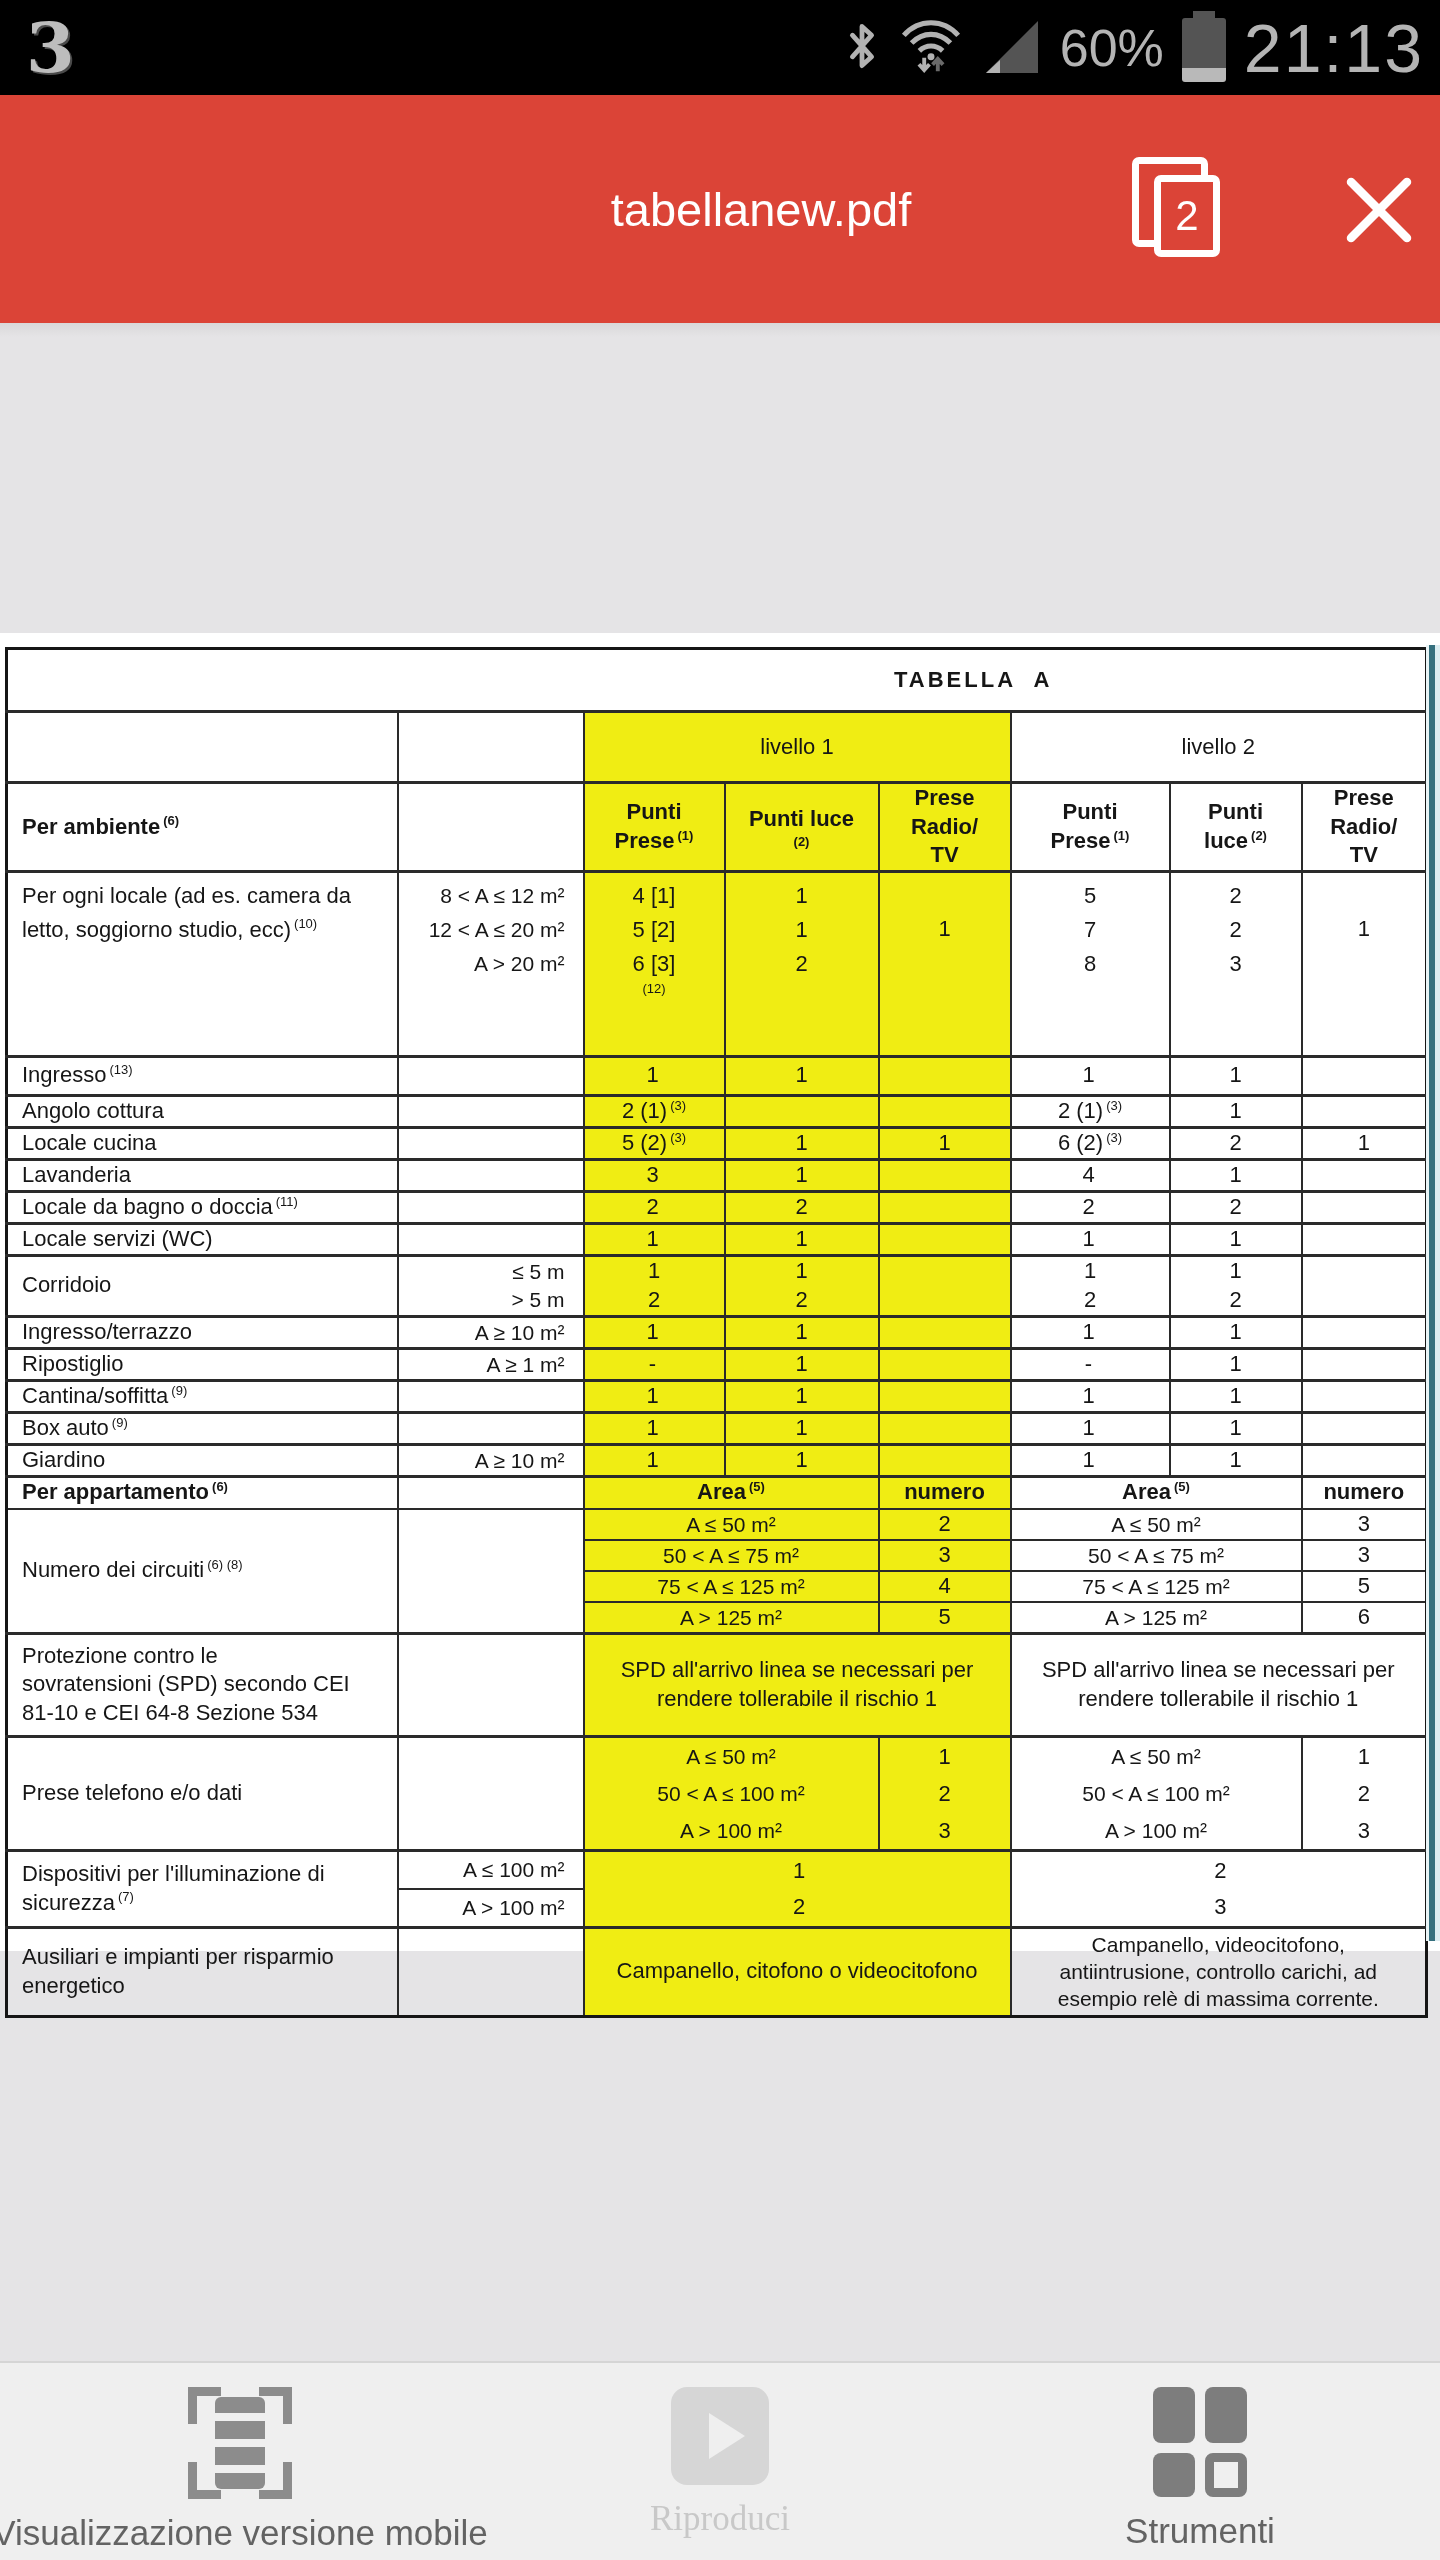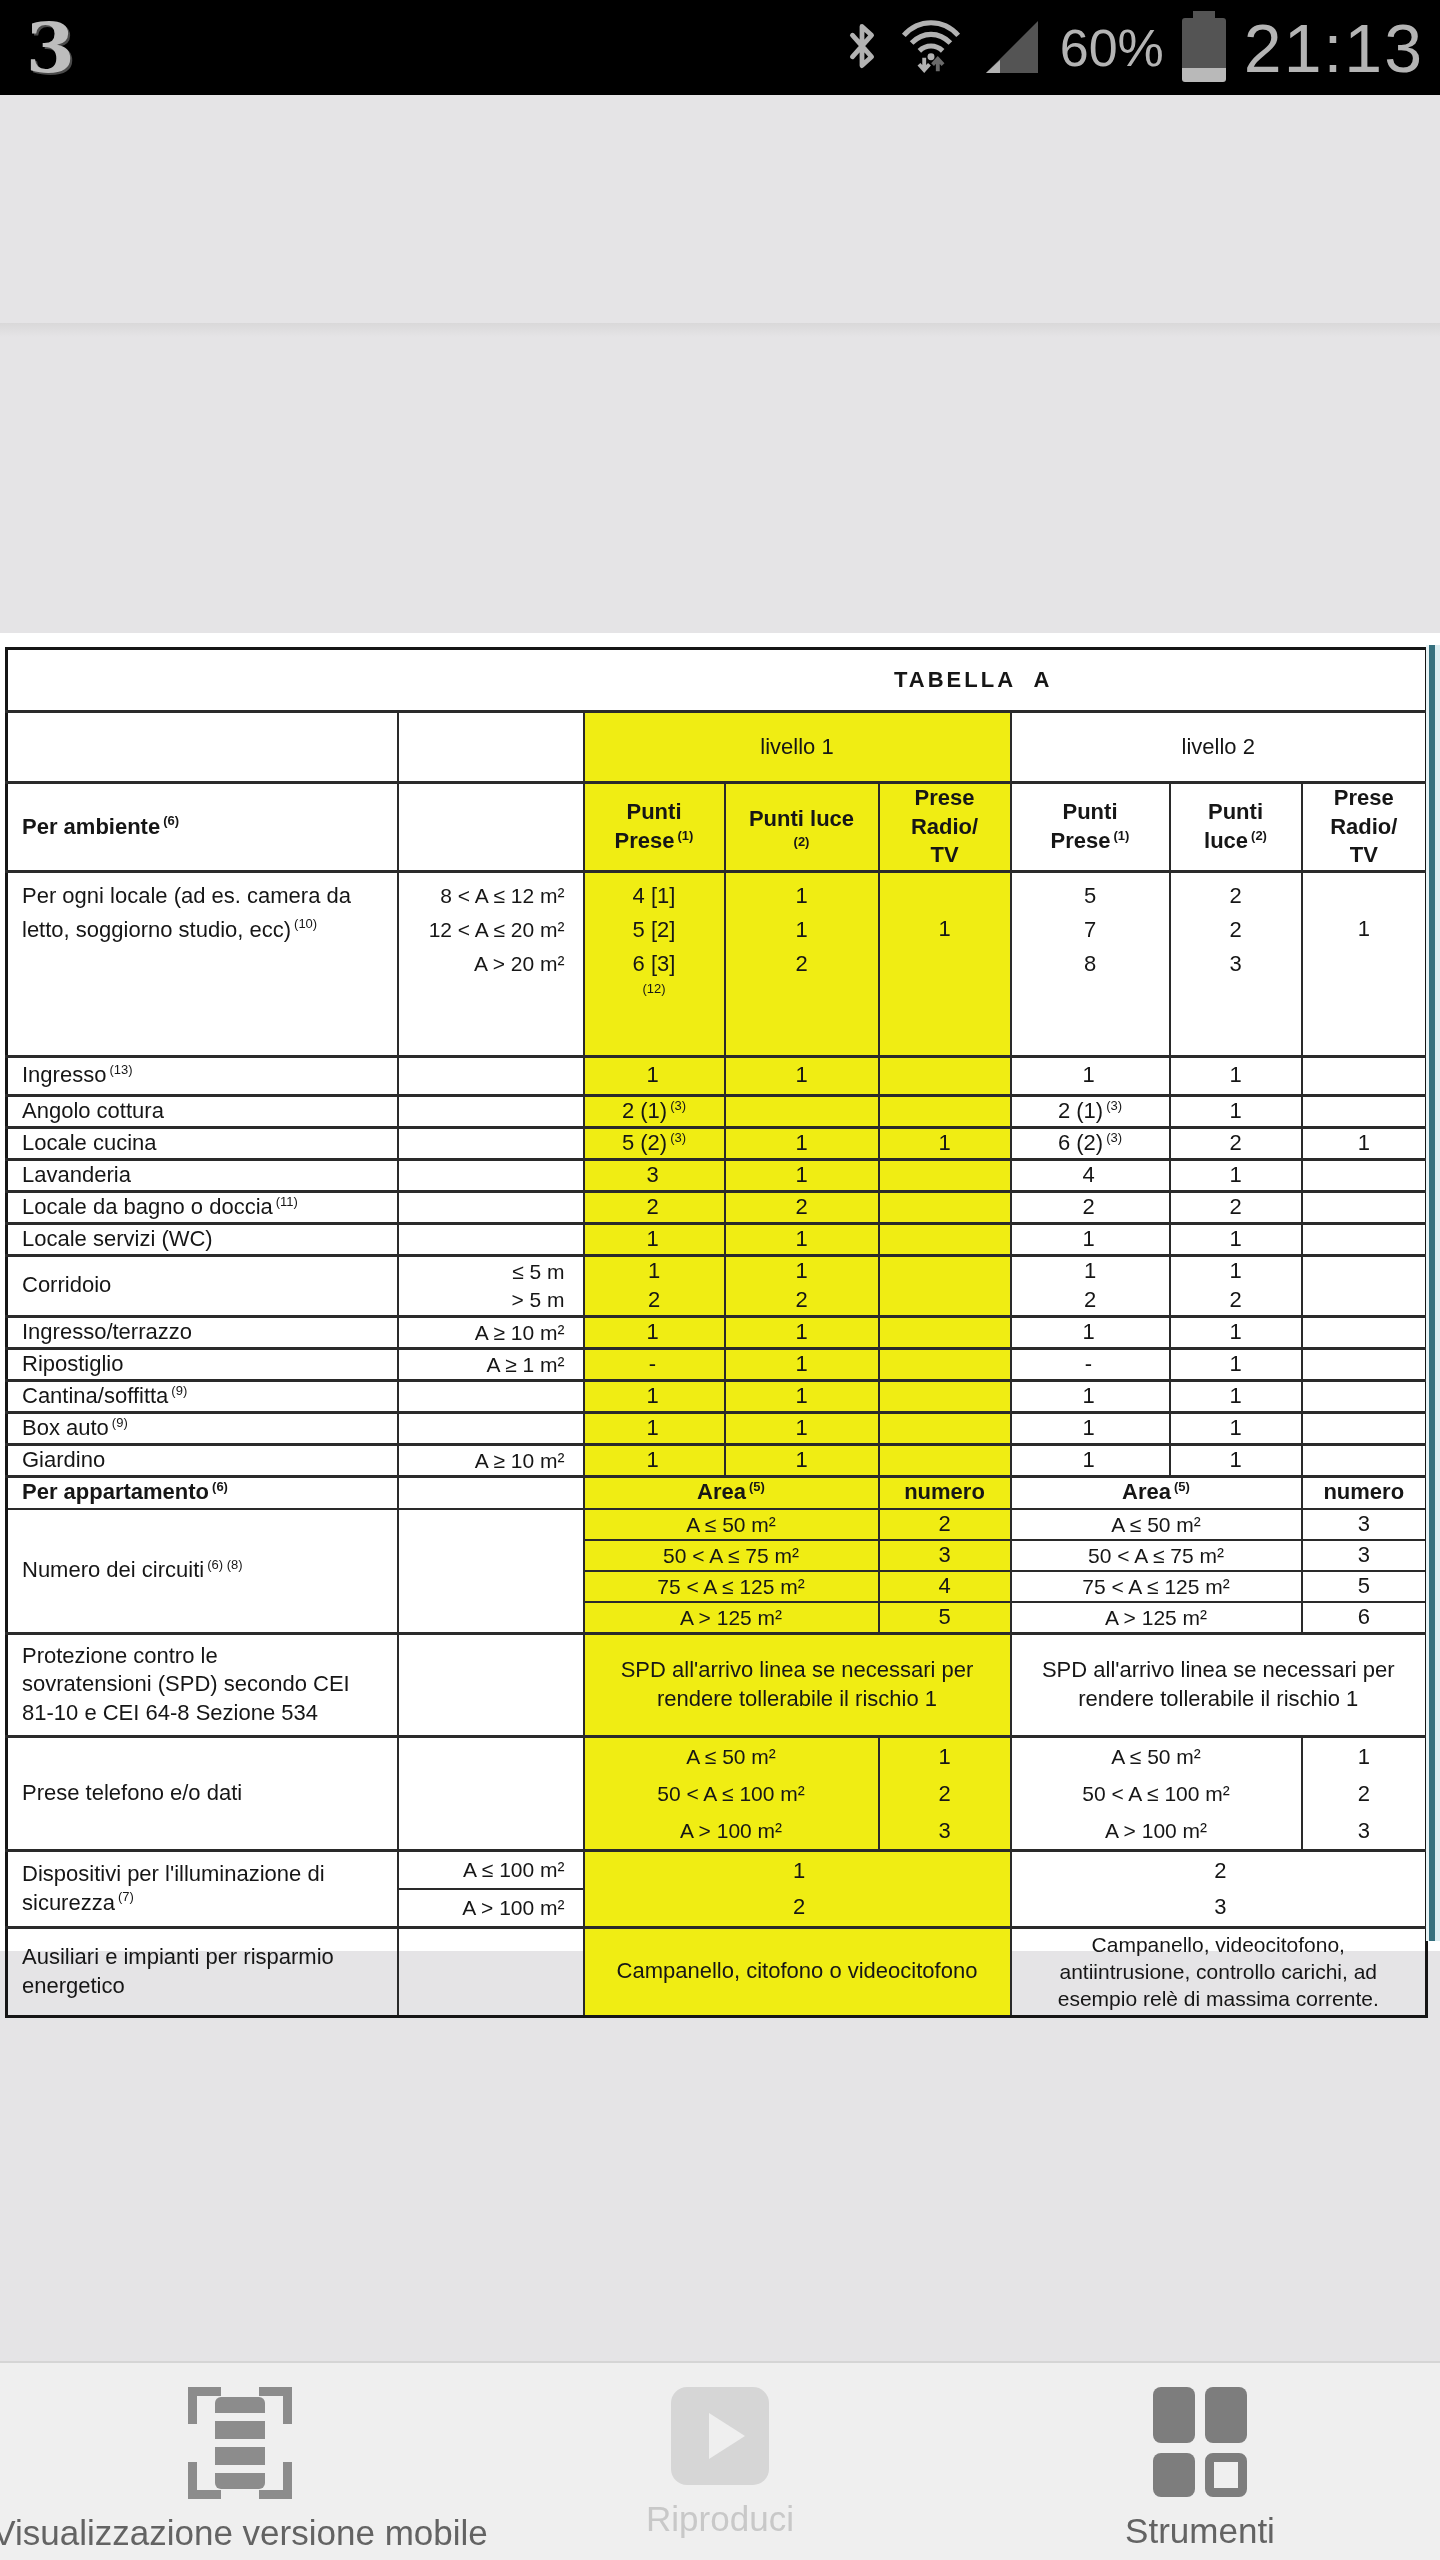--- a/index.html
+++ b/index.html
@@ -63,21 +63,21 @@
   tr.r-corr td{height:58px;} tr.r-papp td{height:30px;} tr.r-circ td{height:29px;}
   tr.r-spd td{height:100px;} tr.r-phone td{height:108px;} tr.r-saf td{height:36px;padding-left:8px;}
   tr.r-aux td{height:86px;}
 
   
   .bottom-toolbar{position:absolute;top:2361px;left:0;width:1440px;height:199px;background:#efefef;
     border-top:2px solid #d5d5d5;display:flex;}
   .tb-item{width:480px;display:flex;flex-direction:column;align-items:center;padding-top:24px;
     gap:14px;cursor:pointer;}
   .tb-label{font-size:35px;color:#636363;white-space:nowrap;}
-  .tb-label.dis{color:#c8c8c8;}
+  .tb-label.dis{color:#c8c8c8;font-family:Liberation Serif, serif;}
   .icon-mv{position:relative;width:104px;height:112px;}
   .brk{position:absolute;width:24px;height:28px;border:0 solid #8c8c8c;}
   .brk.tl{left:0;top:0;border-left-width:9px;border-top-width:9px;}
   .brk.tr{right:0;top:0;border-right-width:9px;border-top-width:9px;}
   .brk.bl{left:0;bottom:0;border-left-width:9px;border-bottom-width:9px;}
   .brk.br{right:0;bottom:0;border-right-width:9px;border-bottom-width:9px;}
   .doc{position:absolute;left:27px;top:10px;width:50px;height:92px;border-radius:6px;
     background:linear-gradient(#8c8c8c 0 16px,#efefef 16px 24px,#8c8c8c 24px 42px,
       #efefef 42px 50px,#8c8c8c 50px 68px,#efefef 68px 76px,#8c8c8c 76px 92px);}
   .icon-play{position:relative;width:98px;height:98px;border-radius:16px;background:#d6d6d6;}
@@ -115,20 +115,34 @@
             <path d="M28 2 L28 28 L2 28 Z" fill="#545454"></path>
             <path d="M2 28 L9 28 L9 21.5 Z" fill="#b2b2b2"></path>
           </svg>
       </span>
       <span class="sb-pct">60%</span>
       <span class="battery"></span>
       <span class="sb-time">21:13</span>
     </div>
   </div>
 
+  <div class="app-bar">
+    <div class="doc-title">tabellanew.pdf</div>
+    <div class="pages-btn">
+      <div class="sheet-back"></div>
+      <div class="sheet-front">
+        <span>2</span>
+      </div>
+    </div>
+    <div class="close-btn">
+      <svg width="86" height="86" viewBox="0 0 24 24">
+        <path d="M4.2 4.2 L19.8 19.8 M19.8 4.2 L4.2 19.8" stroke="#fff" stroke-width="2.4" stroke-linecap="round"></path>
+      </svg>
+    </div>
+  </div>
 
   <div class="content">
     <div class="pdf-page">
       <table class="tab">
         <colgroup>
           <col style="width:391px">
             <col style="width:186px">
             <col style="width:141px">
             <col style="width:154px">
           <col style="width:132px">

